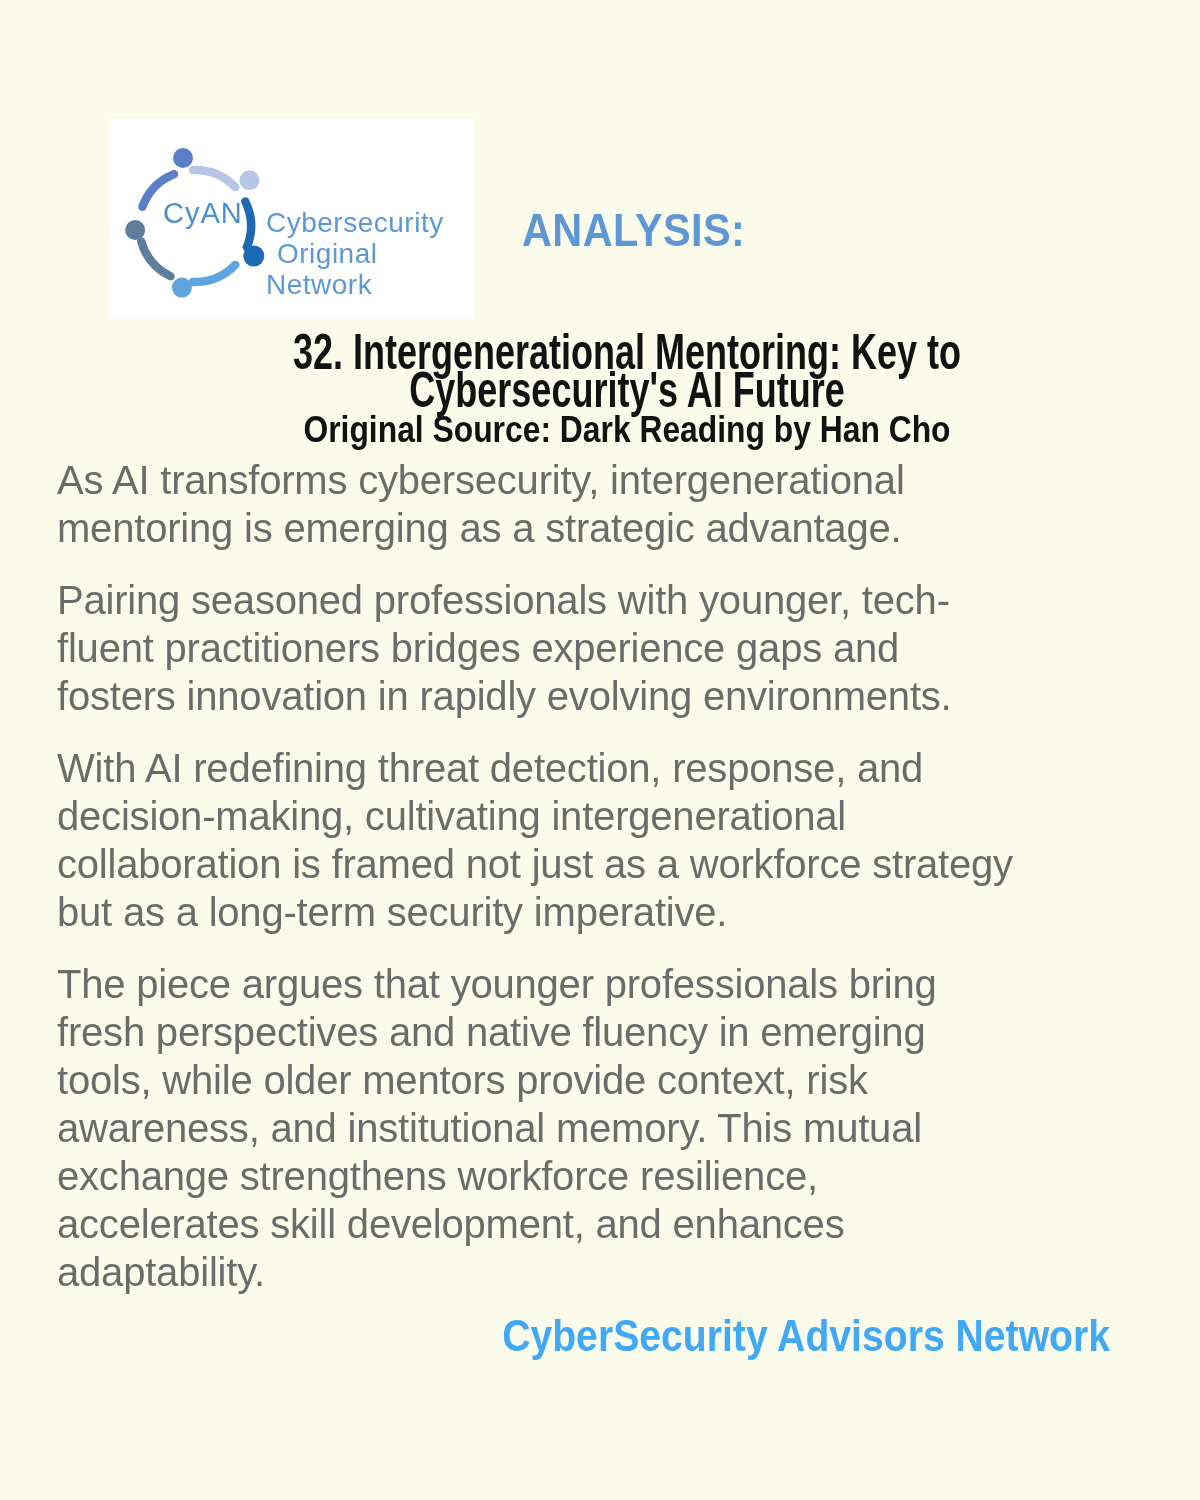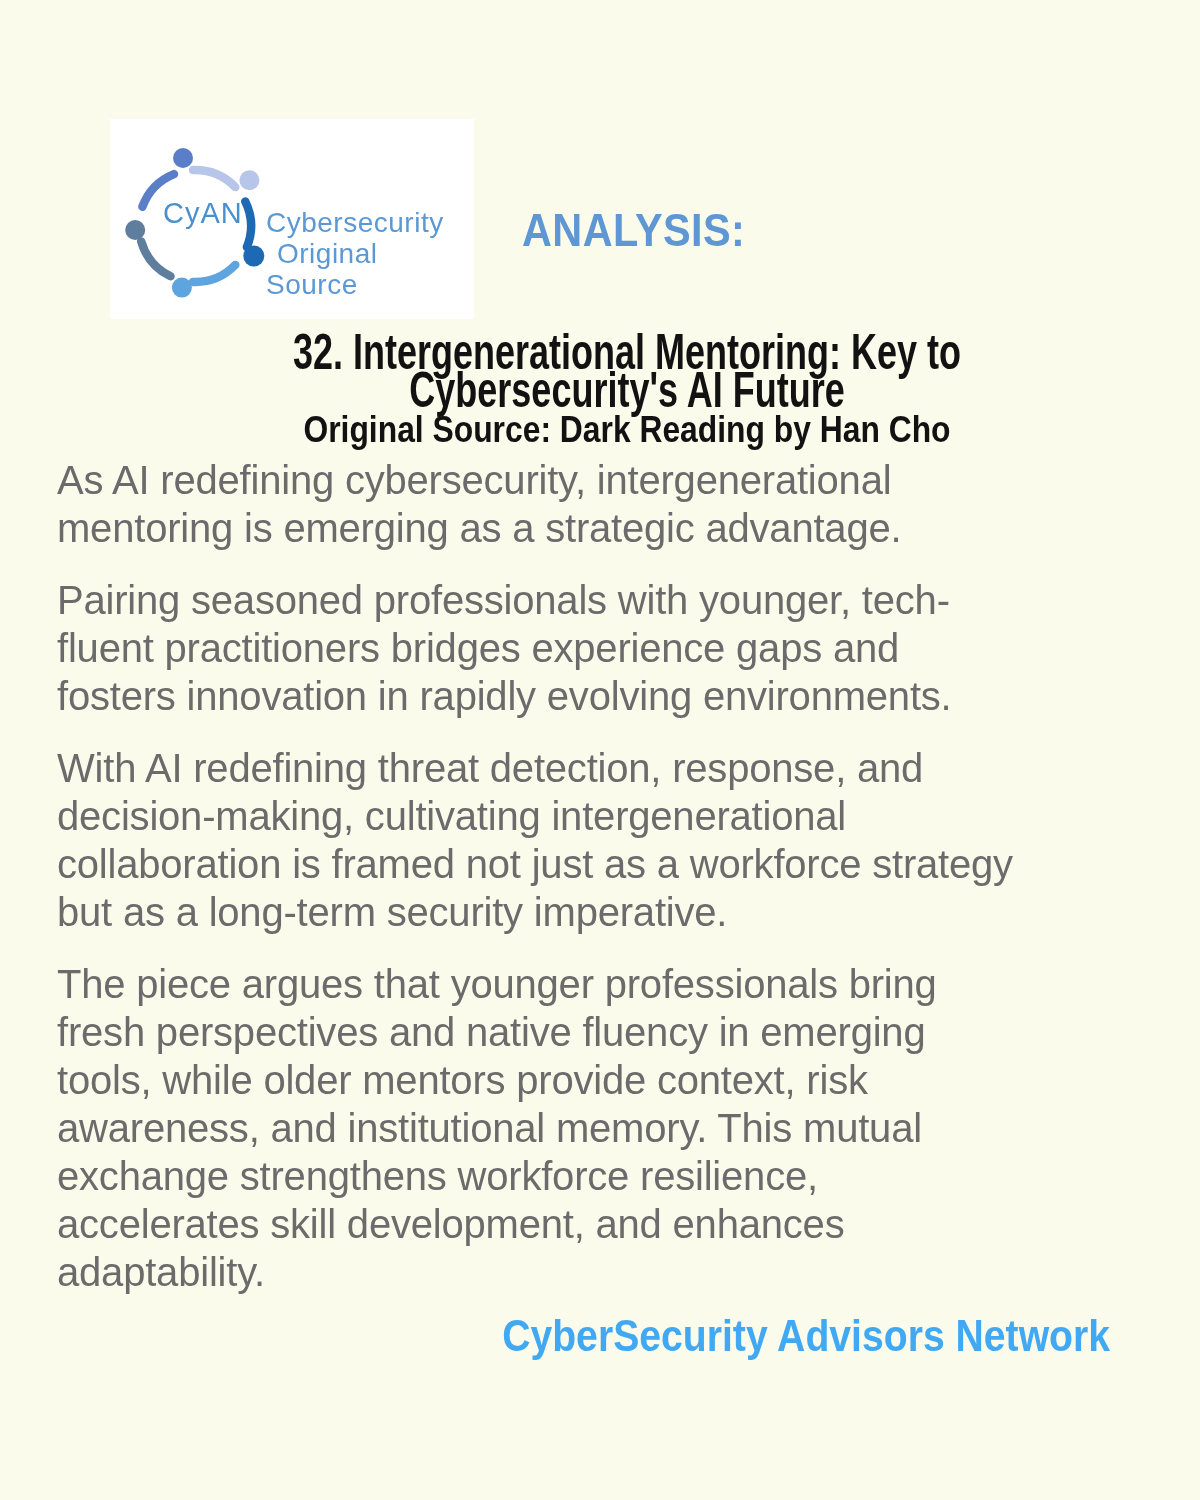--- a/index.html
+++ b/index.html
@@ -76,35 +76,35 @@
       <path d="M 125.3 123.9 A 56 56 0 0 1 83 140.9" stroke="#5EA5DF"></path>
       <circle cx="71.9" cy="146.6" r="10" fill="#5EA5DF"></circle>
 
       <path d="M 60.5 135.3 A 56 56 0 0 1 31.2 100.4" stroke="#5F7D9C"></path>
       <circle cx="25.2" cy="89" r="10" fill="#5F7D9C"></circle>
     </svg>
     <div class="logo-acronym" style="color: rgb(74, 143, 206);">CyAN</div>
     <div class="logo-wordmark" style="color: rgb(92, 153, 212);">
       <div class="wm-line">Cybersecurity</div>
       <div class="wm-line wm-indent">Original</div>
-      <div class="wm-line">Source</div>
+      <div class="wm-line">Network</div>
     </div>
   </div>
 
   <div class="analysis" style="color: rgb(94, 151, 211);">ANALYSIS:</div>
 
   <div class="title-block" style="color: rgb(18, 18, 18);">
     <div>32. Intergenerational Mentoring: Key to</div>
     <div>Cybersecurity's AI Future</div>
   </div>
 
   <div class="source-line" style="color: rgb(18, 18, 18);">Original Source: Dark Reading by Han Cho</div>
 
   <div class="body-copy" style="color: rgb(107, 107, 107);">
-    <p>As AI redefining cybersecurity, intergenerational
+    <p>As AI transforms cybersecurity, intergenerational
 mentoring is emerging as a strategic advantage.</p>
     <p>Pairing seasoned professionals with younger, tech-
 fluent practitioners bridges experience gaps and
 fosters innovation in rapidly evolving environments.</p>
     <p>With AI redefining threat detection, response, and
 decision-making, cultivating intergenerational
 collaboration is framed not just as a workforce strategy
 but as a long-term security imperative.</p>
     <p>The piece argues that younger professionals bring
 fresh perspectives and native fluency in emerging

